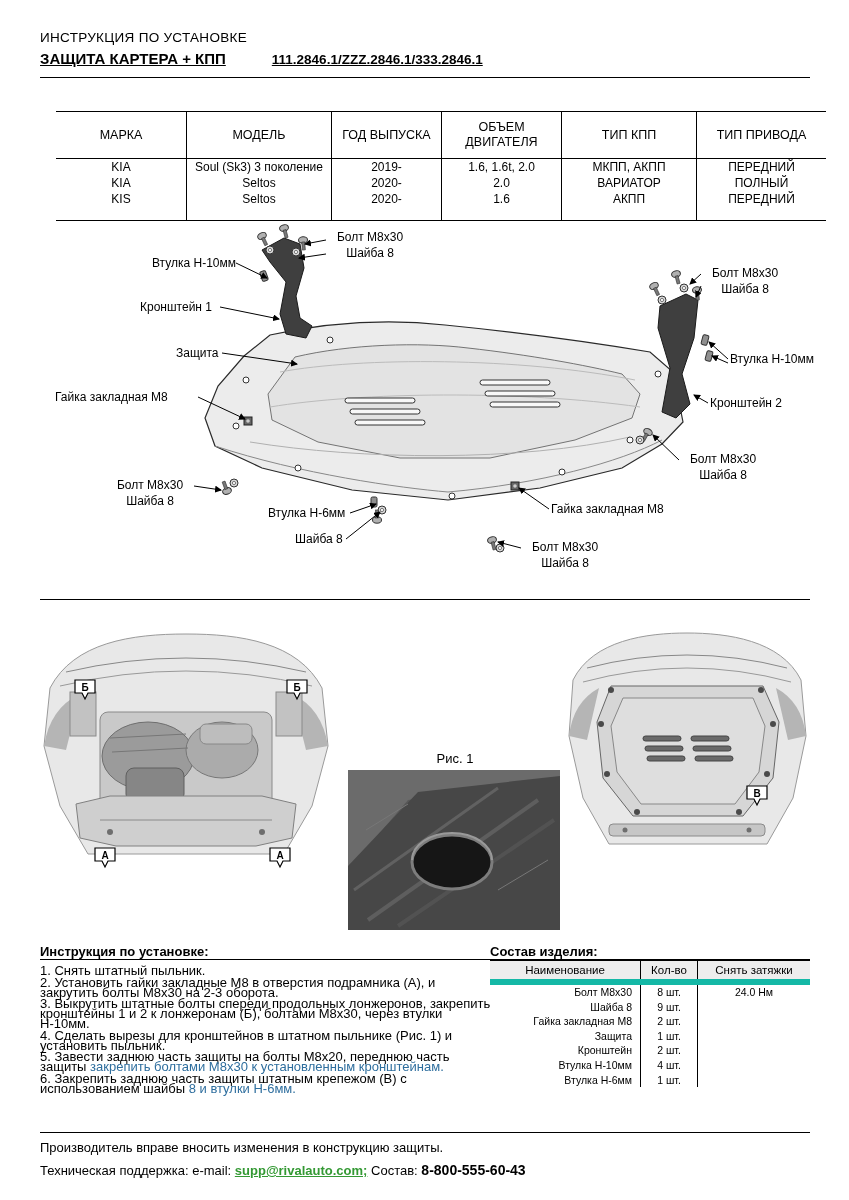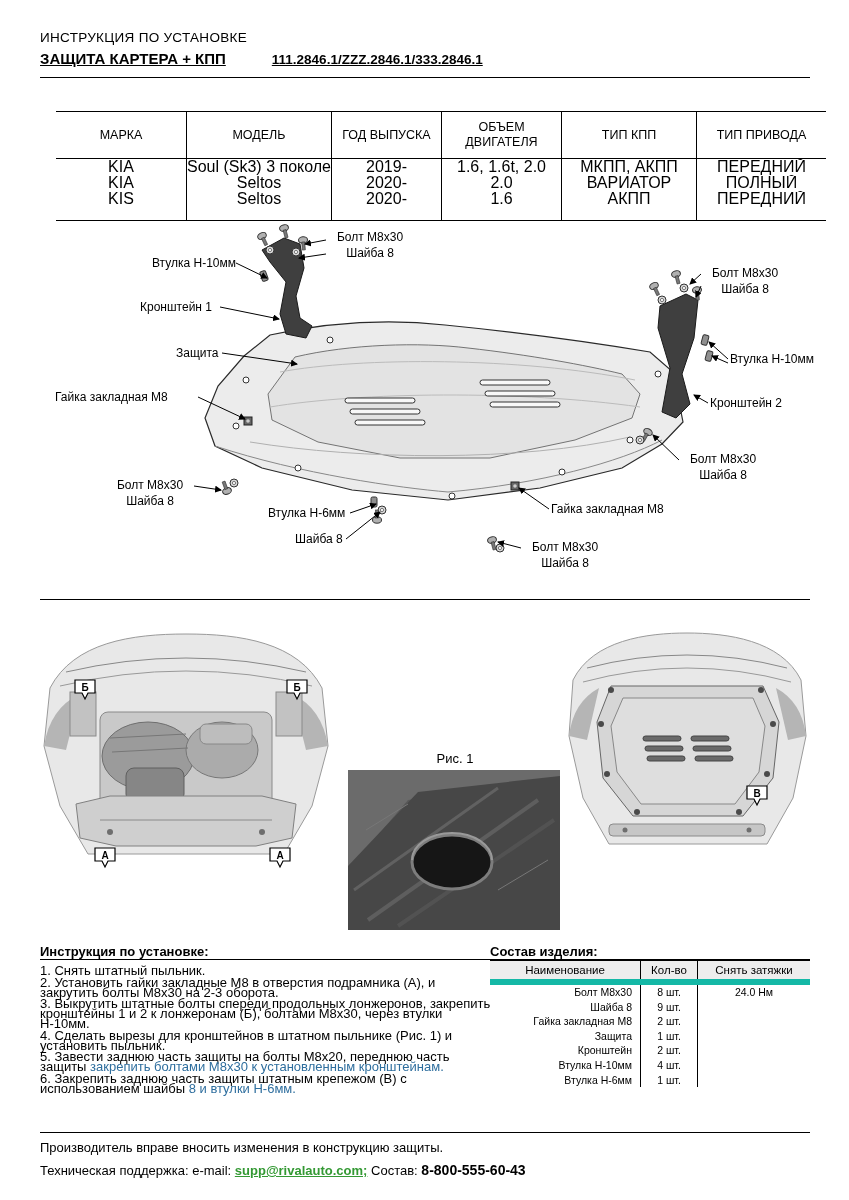--- a/index.html
+++ b/index.html
@@ -14,21 +14,21 @@
   .hrule{border-top:1.4px solid #000;height:0;}
   .hr1{left:40px;top:77px;width:770px;}
   .hr2{left:40px;top:599px;width:770px;border-top:1px solid #000;}
   .hr3{left:40px;top:1132px;width:770px;border-top:1px solid #000;}
   
   .spec{left:56px;top:103px;width:770px;border-top:1.2px solid #000;border-bottom:1.2px solid #000;margin-top:8px;}
   .srow{display:grid;grid-template-columns:130px 145px 110px 120px 135px 130px;}
   .spec-head{border-bottom:1.2px solid #000;height:46px;}
   .spec-head .cell{display:flex;align-items:center;justify-content:center;text-align:center;
                    font-size:12.5px;line-height:1.2;}
-  .sbody .cell{font-size:16px;text-align:center;height:16px;line-height:16px;white-space:nowrap;overflow:hidden;}
+  .sbody .cell{font-size:12px;text-align:center;height:16px;line-height:16px;white-space:nowrap;overflow:hidden;}
   .spacer .cell{height:13px;}
   .cell.v{border-left:1px solid #000;}
   
   .diagram{left:0;top:222px;width:849px;height:372px;}
   .diagram svg{position:absolute;left:0;top:0;}
   .dlabel{position:absolute;font-size:12px;line-height:1.3;white-space:nowrap;}
   .dlabel.c{white-space:normal;width:84px;text-align:center;}
   .dlabel span{display:block;}
   
   .ill-left{left:40px;top:628px;width:292px;height:258px;}

